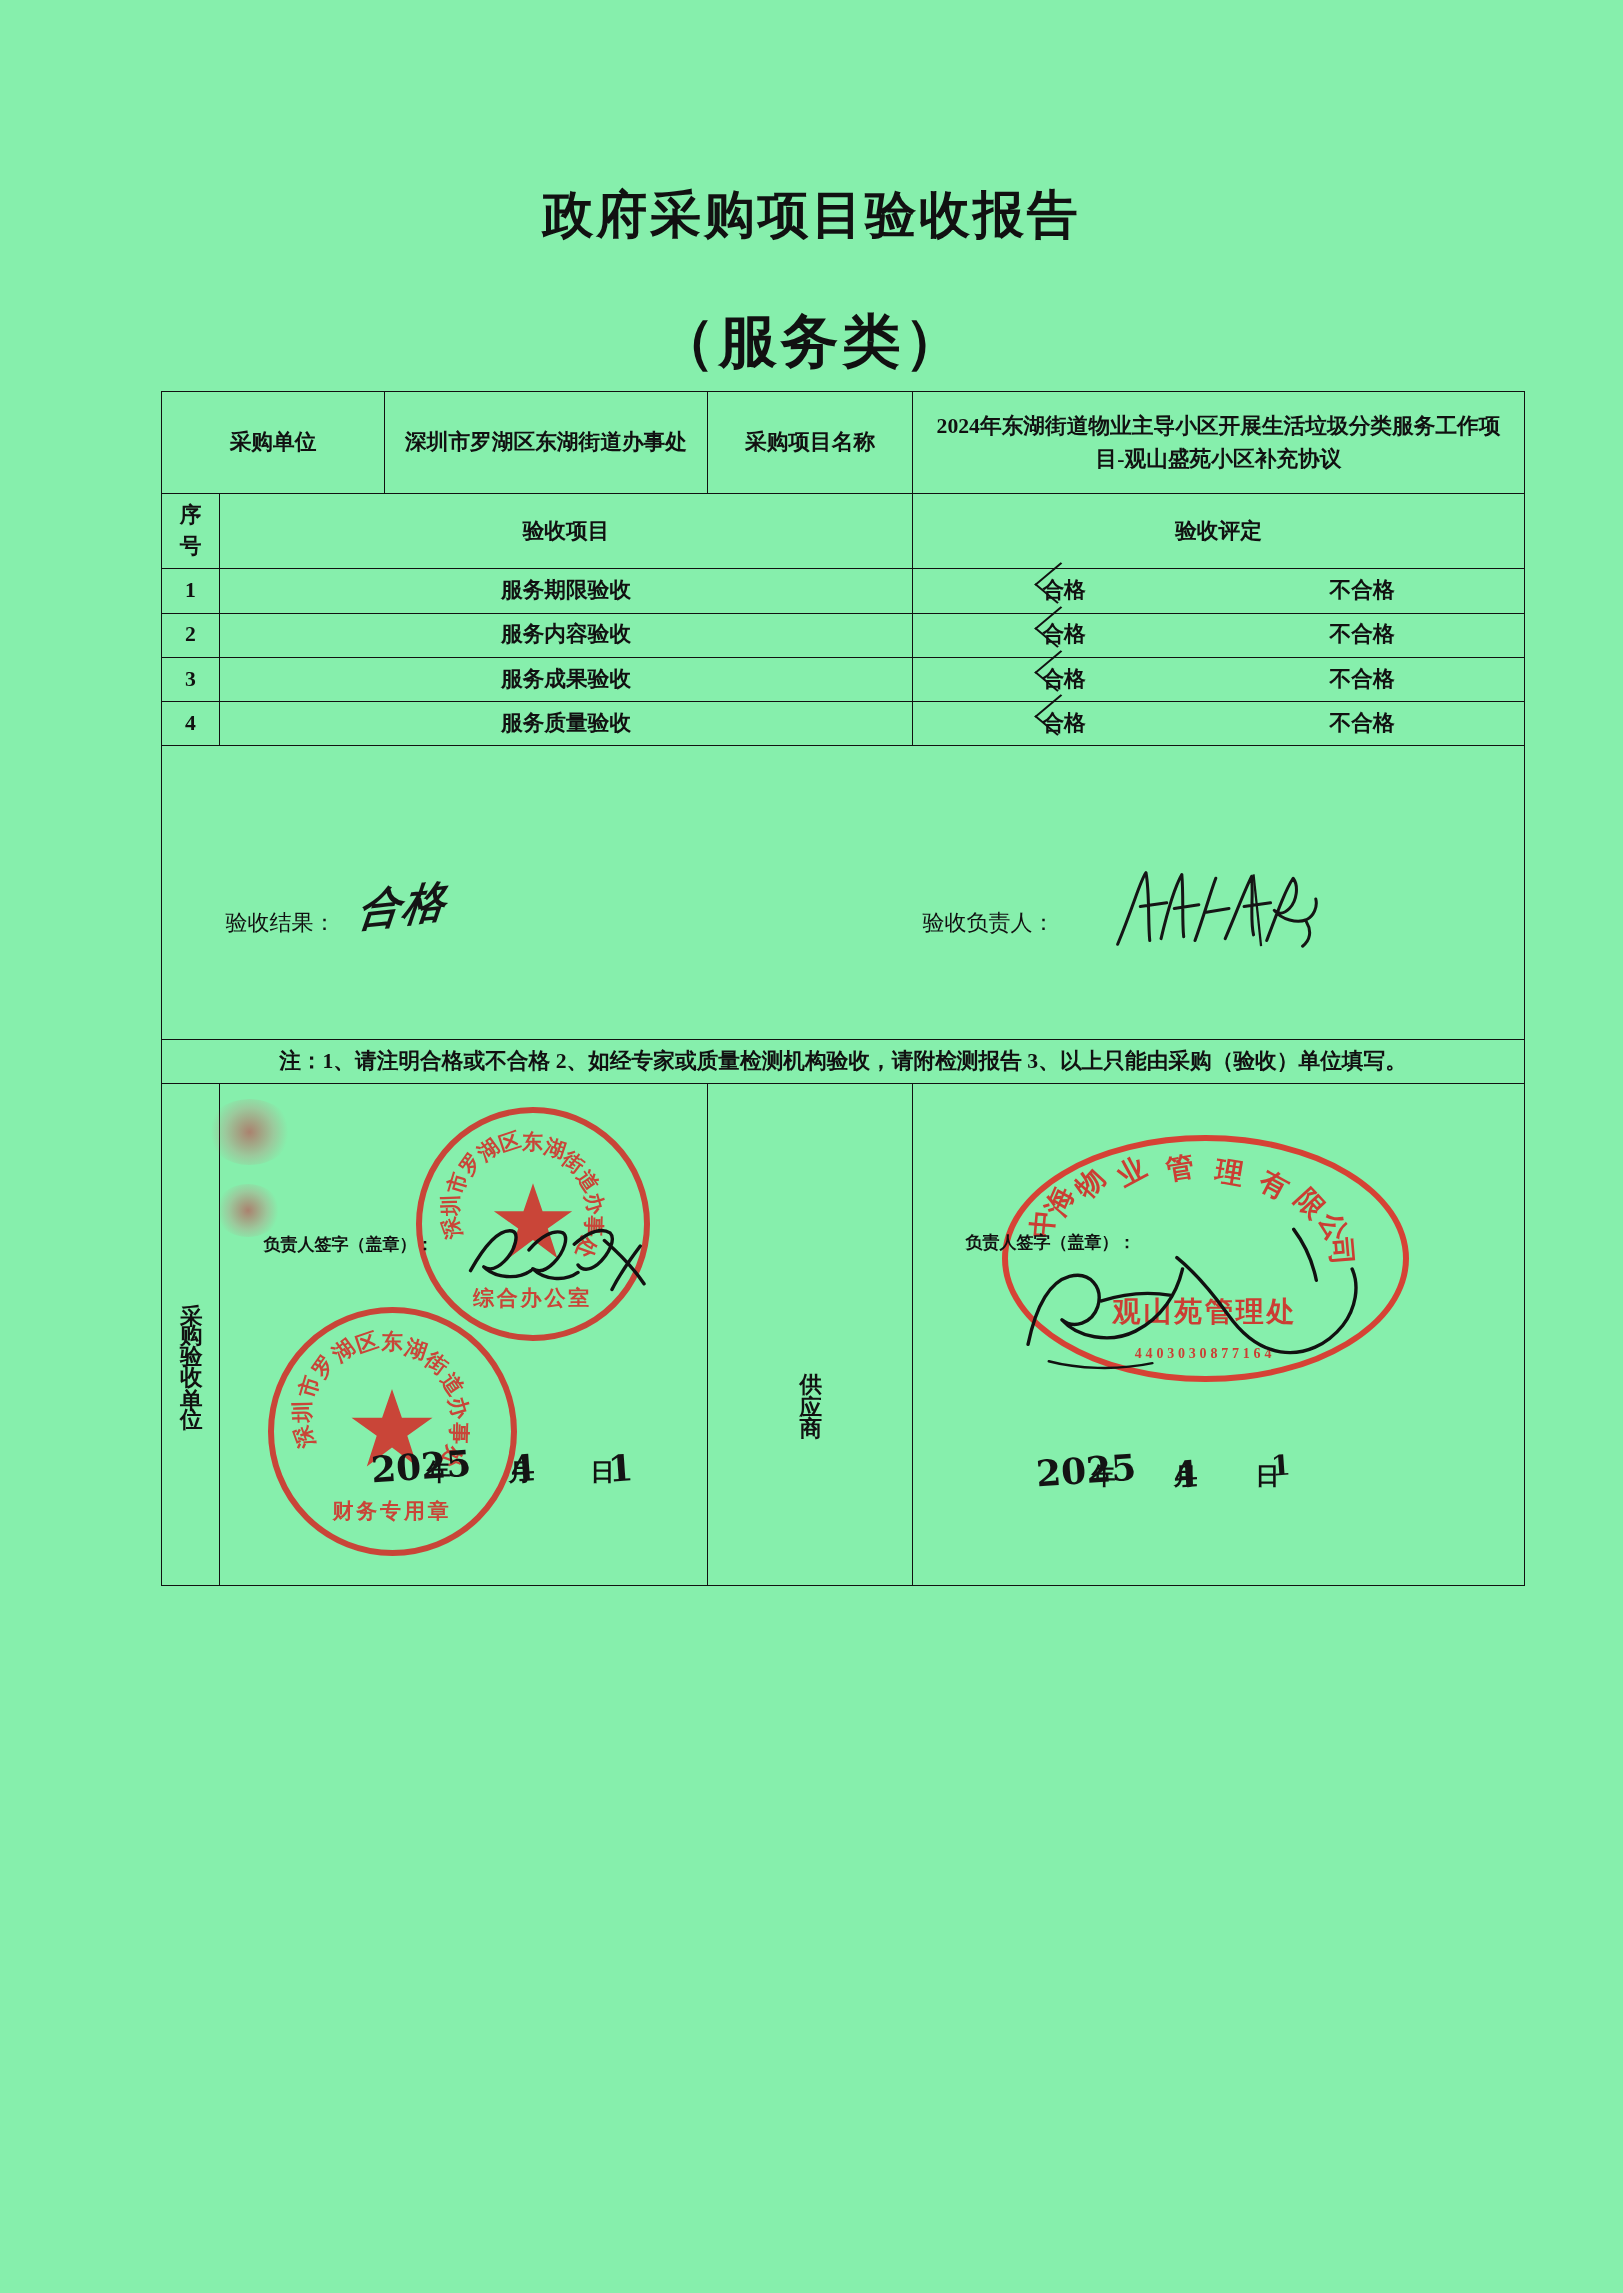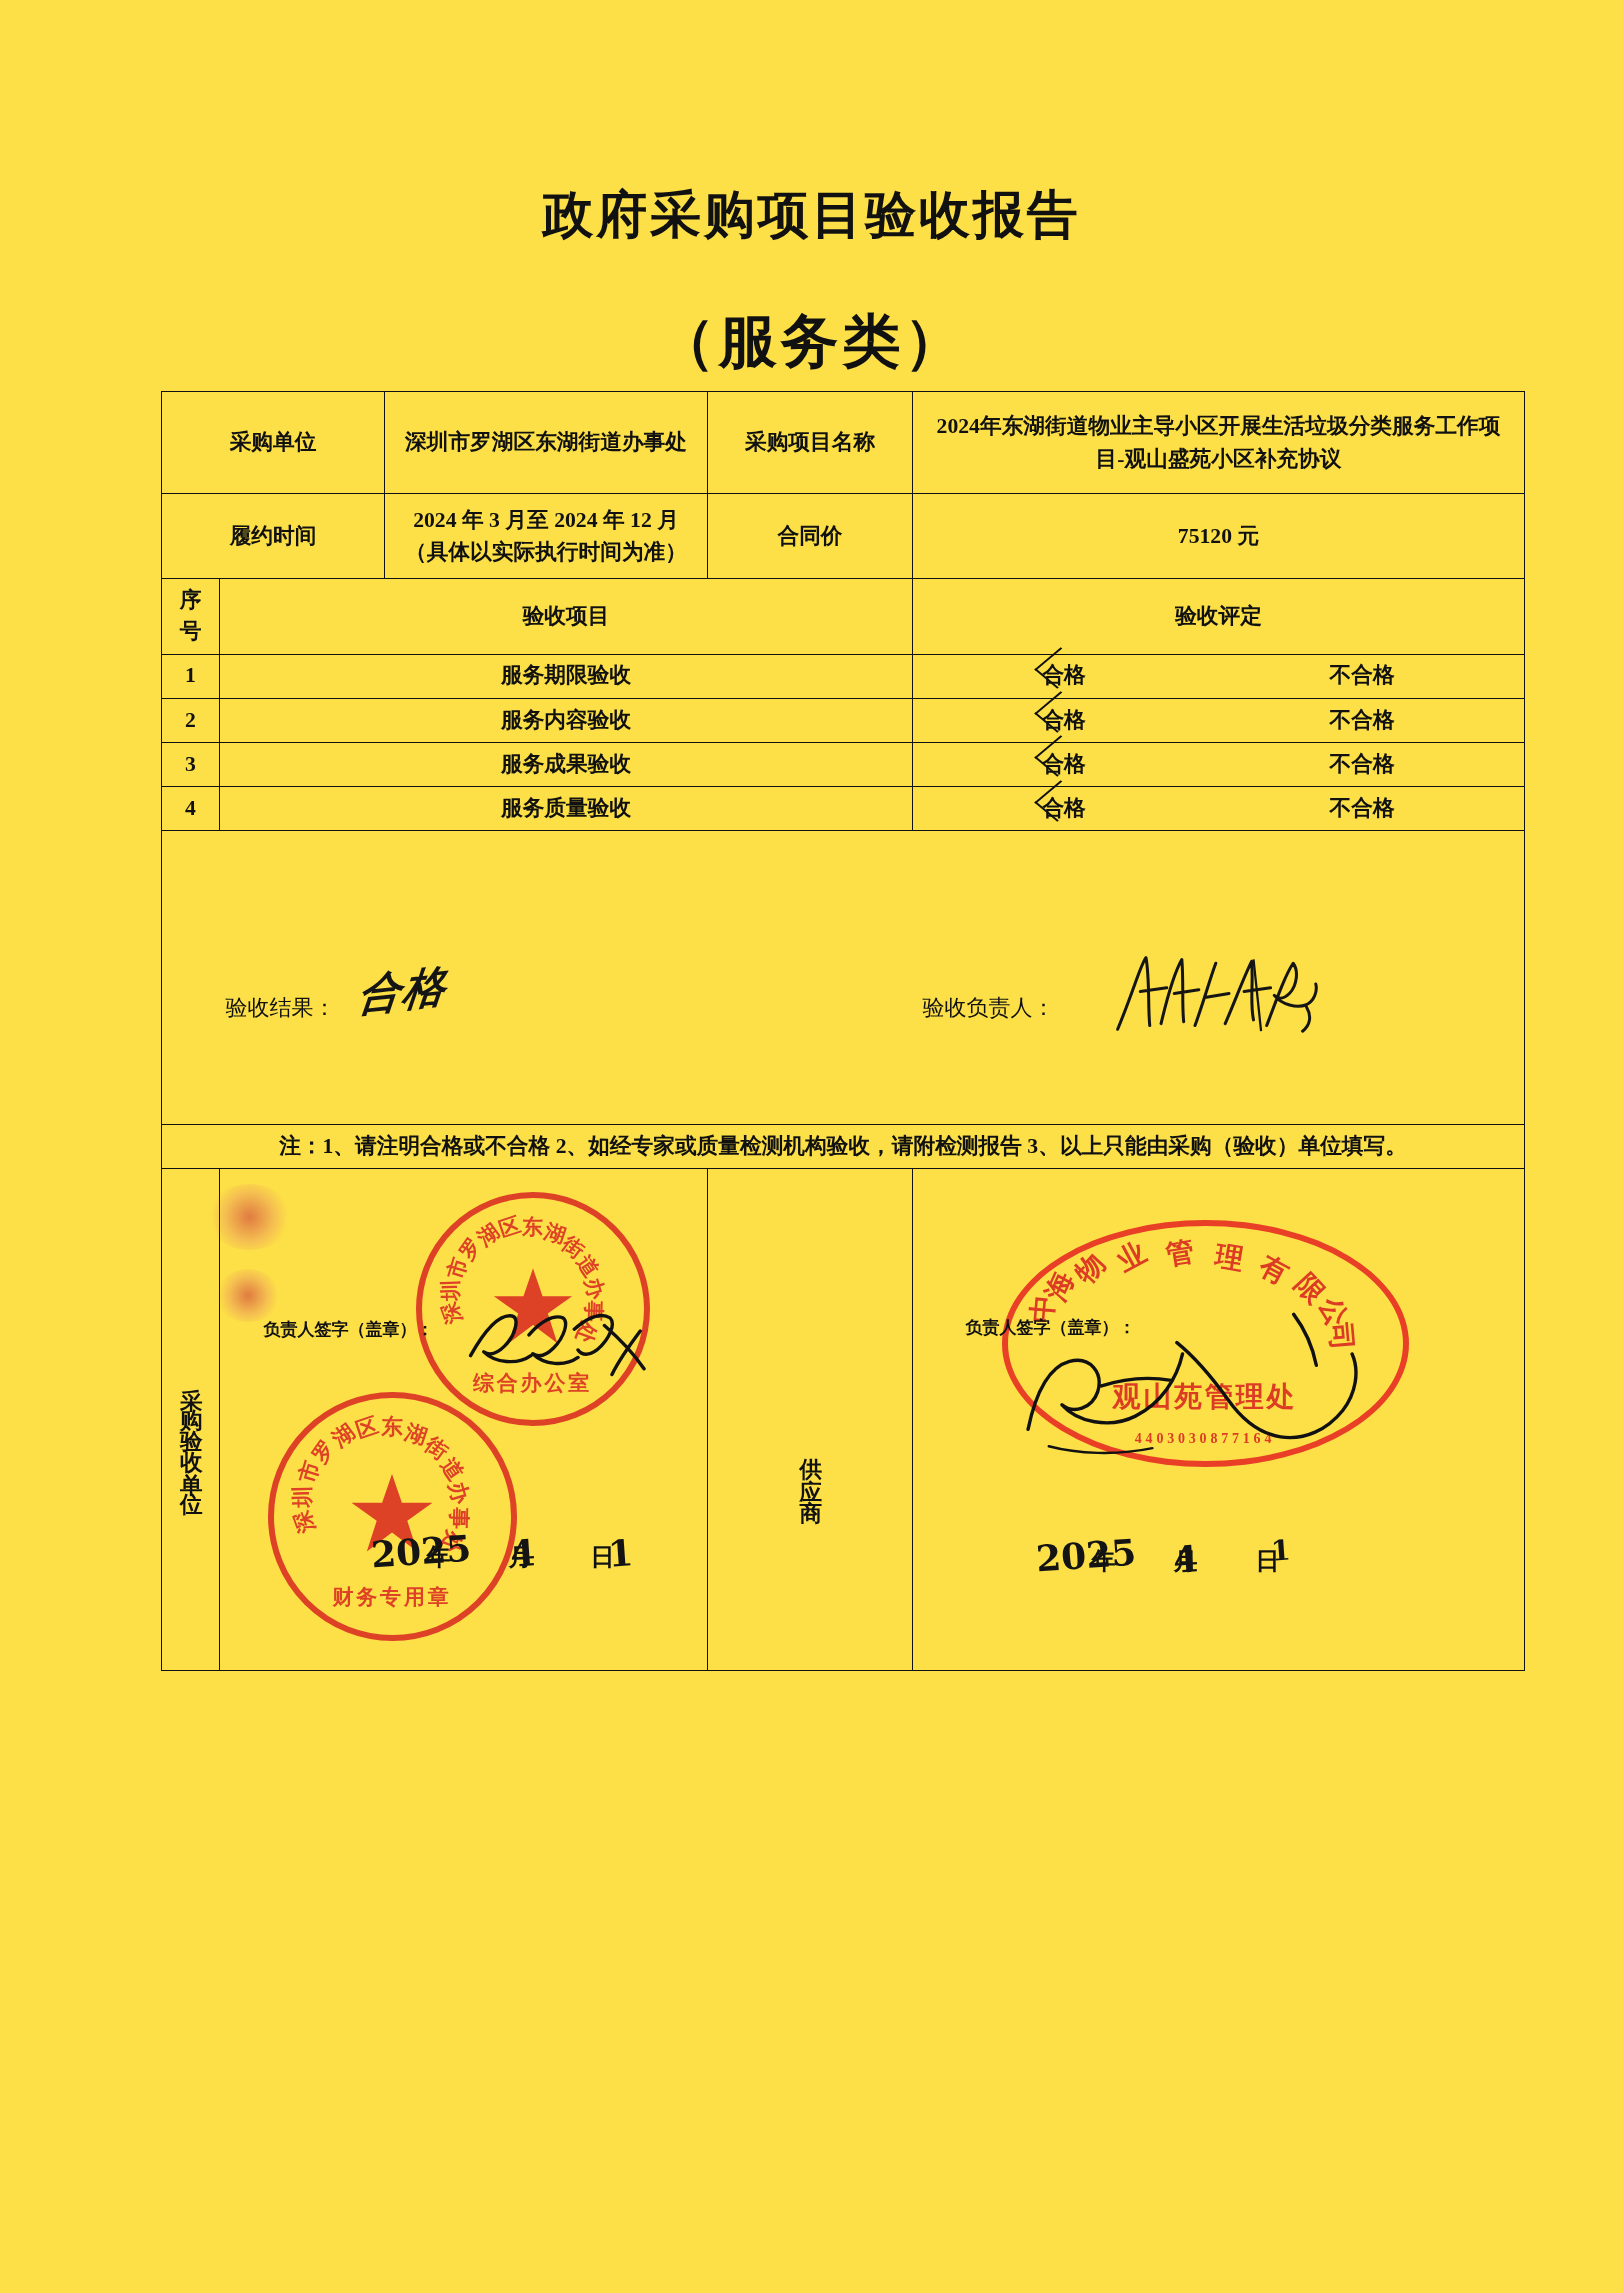--- a/index.html
+++ b/index.html
@@ -13,21 +13,21 @@
     font-family: "Liberation Serif", "DejaVu Serif", serif;
     color: #0a0a0a;
     position: relative;
     overflow: hidden;
   }
   .page {
     position: absolute;
     left: 0; top: 0;
     width: 1623px;
     height: 2294px;
-    background: #fde047;
+    background: #86efac;
   }
   
   .doc-title {
     position: absolute;
     left: 0;
     top: 181px;
     width: 1623px;
     text-align: center;
     font-size: 51px;
     font-weight: bold;
@@ -309,26 +309,20 @@
       <tbody>
           <tr class="row-info">
         <td class="lbl" colspan="2" style="height:90px">采购单位</td>
         <td class="val">深圳市罗湖区东湖街道办事处</td>
         <td class="lbl">采购项目名称</td>
         <td class="val" style="padding:7.5px 13px; line-height:1.5">2024年东湖街道物业主导小区开展生活垃圾分类服务工作项目-观山盛苑小区补充协议</td>
       </tr>
 
 
 
-      <tr class="row-info">
-        <td class="lbl" colspan="2" style="height:73px">履约时间</td>
-        <td class="val" style="padding:5.6px 17px; line-height:1.5">2024 年 3 月至 2024 年 12 月（具体以实际执行时间为准）</td>
-        <td class="lbl">合同价</td>
-        <td class="val">75120 元</td>
-      </tr>
 
       <tr>
         <td class="seq-head" style="height:62px">
           <div>序</div>
           <div>号</div>
         </td>
         <td class="item-head" colspan="3">验收项目</td>
         <td class="eval-head">验收评定</td>
       </tr>
 

